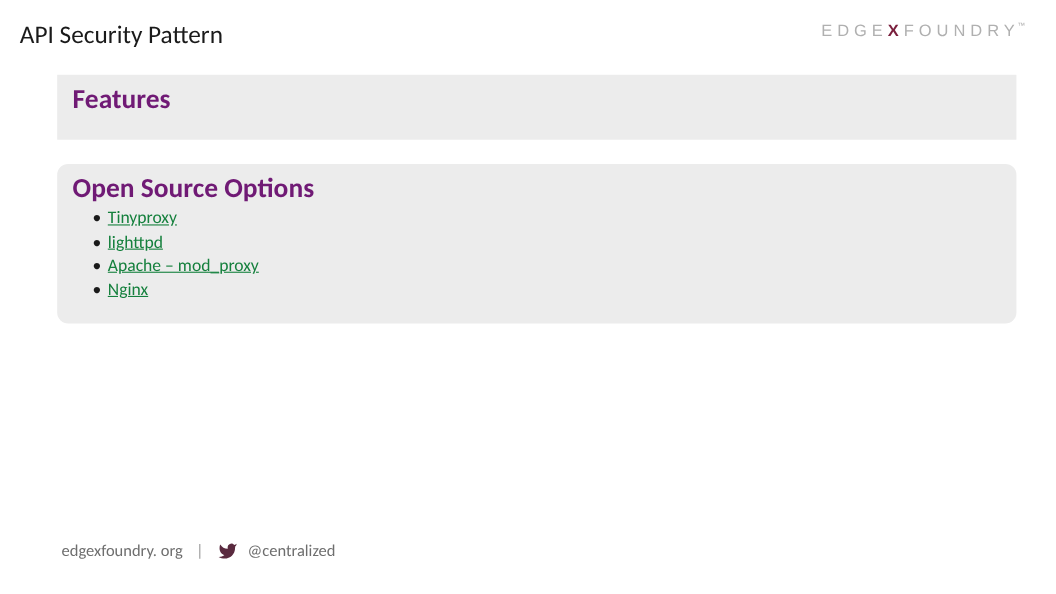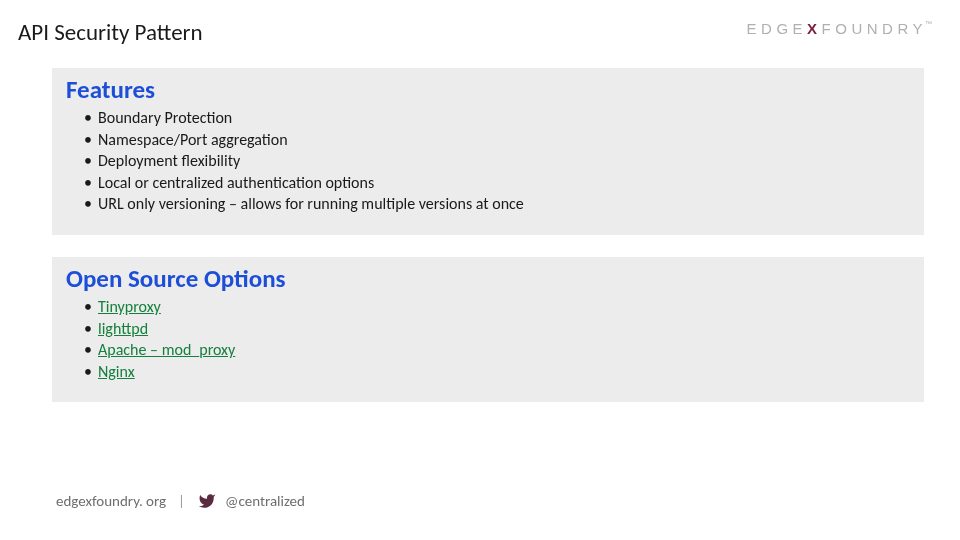--- a/index.html
+++ b/index.html
@@ -42,25 +42,26 @@
     letter-spacing: 0;
     margin-left: -2px;
   }
   .panel {
     background: #ececec;
     margin: 22px 36px 0 52px;
     padding: 6px 14px 20px 14px;
   }
   .panel + .panel {
     margin-top: 22px;
+    border-radius: 10px;
   }
   .panel-heading {
     font-size: 25px;
     font-weight: 700;
-    color: #1d4ed8;
+    color: #701a75;
     margin-bottom: 2px;
   }
   .panel ul {
     list-style: none;
     padding-left: 18px;
   }
   .panel ul li {
     font-size: 16px;
     line-height: 1.35;
     color: #1a1a1a;
@@ -107,27 +108,20 @@
 
 <div class="header">
   <h1 class="title">API Security Pattern</h1>
   <div class="logo">
     <span>EDGE</span><span class="x">X</span><span>FOUNDRY</span><span class="tm">™</span>
   </div>
 </div>
 
 <div class="panel">
   <h2 class="panel-heading">Features</h2>
-  <ul>
-    <li>Boundary Protection</li>
-    <li>Namespace/Port aggregation</li>
-    <li>Deployment flexibility</li>
-    <li>Local or centralized authentication options</li>
-    <li>URL only versioning – allows for running multiple versions at once</li>
-  </ul>
 </div>
 
 <div class="panel">
   <h2 class="panel-heading">Open Source Options</h2>
   <ul>
     <li><a class="link-item">Tinyproxy</a></li>
     <li><a class="link-item">lighttpd</a></li>
     <li><a class="link-item">Apache – mod_proxy</a></li>
     <li><a class="link-item">Nginx</a></li>
   </ul>

